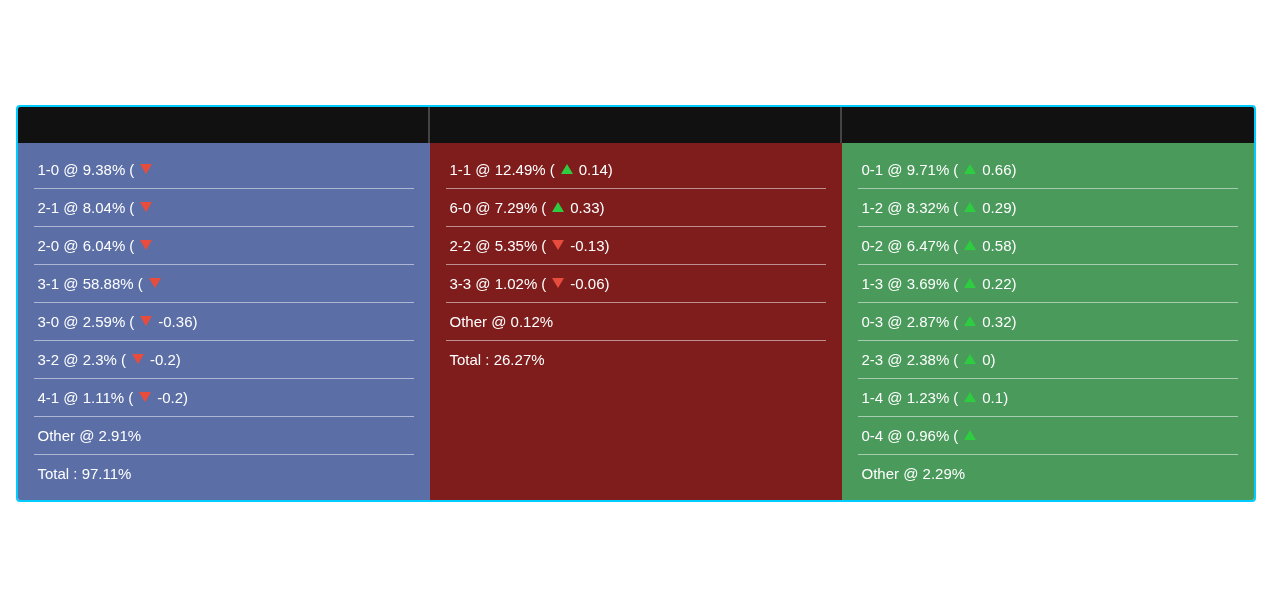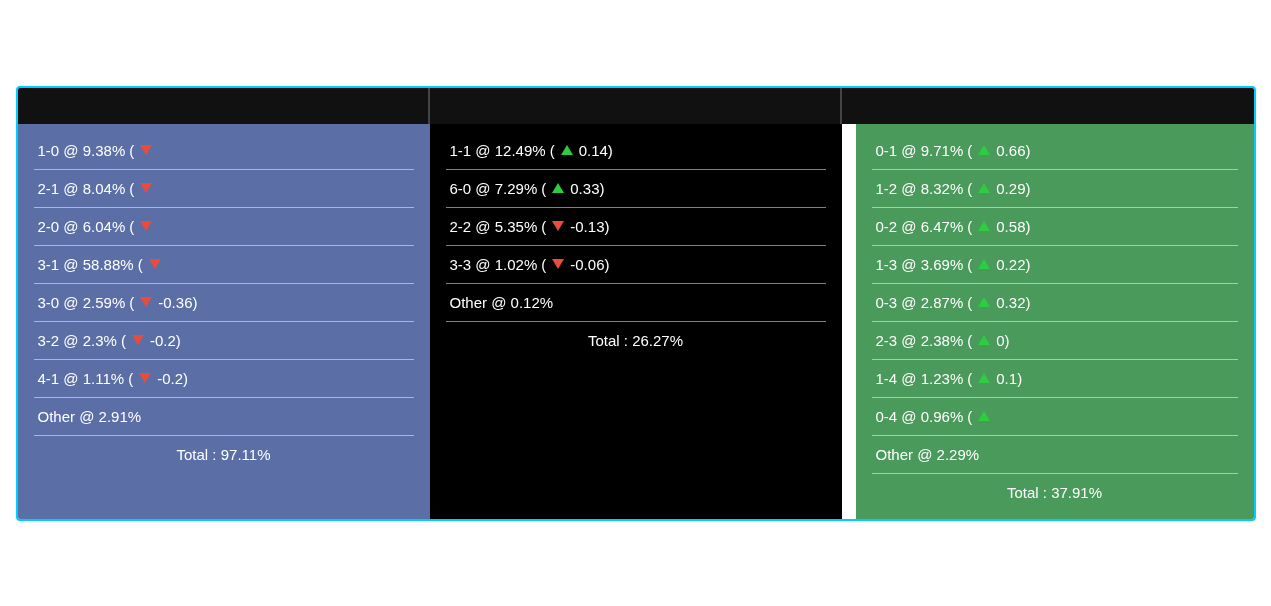--- a/index.html
+++ b/index.html
@@ -34,33 +34,33 @@
     .header-cell:last-child { border-right: none; }
 
     .table-body {
       display: grid;
       grid-template-columns: 1fr 1fr 1fr;
     }
     .col {
       padding: 8px 16px;
     }
     .col-china { background: #5b6fa6; }
-    .col-draw { background: #000000; }
-    .col-thailand { background: #4a9a5c; margin-left: 14px; }
+    .col-draw { background: #7f1d1d; }
+    .col-thailand { background: #4a9a5c; }
 
     .row-item {
       display: flex;
       align-items: center;
       padding: 10px 4px;
       border-bottom: 1px solid rgba(255,255,255,0.5);
       font-size: 15px;
       color: #fff;
       gap: 4px;
     }
-    .row-item:last-child { border-bottom: none; justify-content: center; }
+    .row-item:last-child { border-bottom: none; }
 
     .arrow-up {
       display: inline-block;
       width: 0; height: 0;
       border-left: 6px solid transparent;
       border-right: 6px solid transparent;
       border-bottom: 10px solid #2ecc40;
       margin: 0 2px;
       flex-shrink: 0;
     }
@@ -212,18 +212,15 @@
           <span> 0.1)</span>
         </div>
         <div class="row-item">
           <span class="text-part">0-4 @ 0.96%</span>
           <span> (</span>
           <span class="arrow-up"></span>
         </div>
         <div class="row-item">
           <span class="text-part">Other @ 2.29%</span>
         </div>
-        <div class="row-item">
-          <span class="text-part">Total : 37.91%</span>
-        </div>
       </div>
   </div>
 </div>
 
 </body></html>

